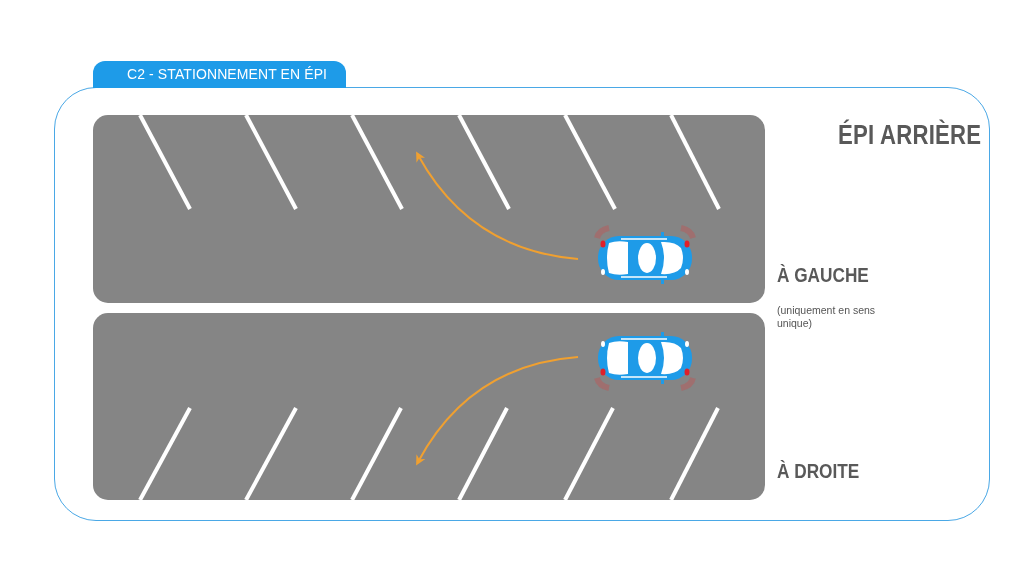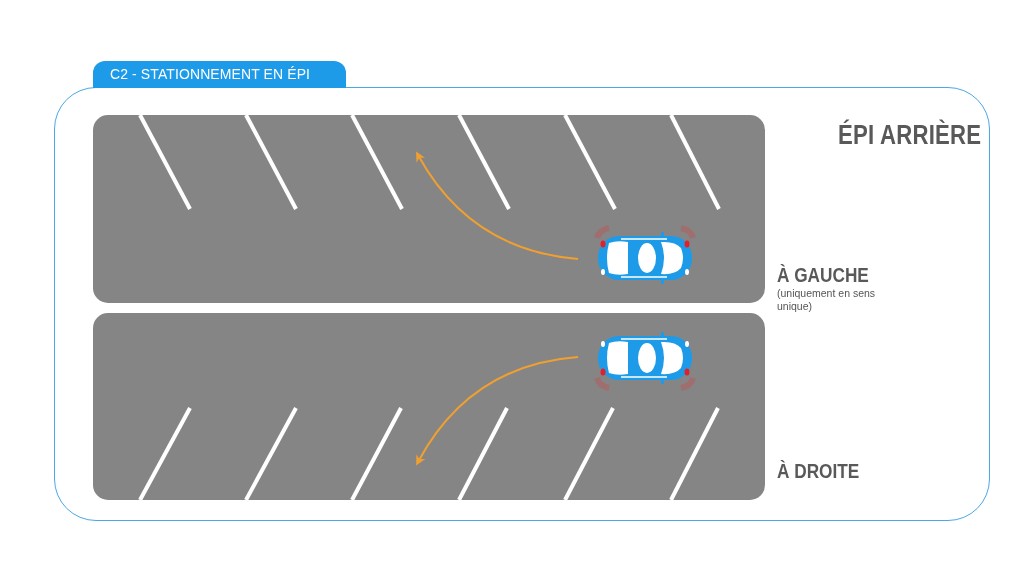--- a/index.html
+++ b/index.html
@@ -7,33 +7,33 @@
       width: 1033px; height: 581px; background: #ffffff; position: relative; overflow: hidden;
       font-family: "Liberation Sans", sans-serif;
     }
     .frame {
       position: absolute; left: 54px; top: 87px; width: 936px; height: 434px;
       border: 1px solid #4aa8e6; border-radius: 42px; box-sizing: border-box;
     }
     .tab {
       position: absolute; left: 93px; top: 61px; width: 253px; height: 27px;
       background: #1e9be8; border-radius: 12px 12px 0 0;
-      color: #ffffff; font-size: 14px; line-height: 27px; padding-left: 17px; box-sizing: border-box;
+      color: #ffffff; font-size: 14px; line-height: 27px; padding-left: 34px; box-sizing: border-box;
       letter-spacing: 0.1px;
     }
     svg.scene { position: absolute; left: 0; top: 0; }
     .label {
       position: absolute; color: #595959; font-family: "Liberation Sans", sans-serif;
       font-weight: bold; transform: scaleX(0.82); transform-origin: left top; white-space: nowrap;
     }
     .title { left: 838px; top: 120px; font-size: 27px; letter-spacing: 0.3px; }
     .lg { left: 777px; top: 263px; font-size: 21px; }
     .ld { left: 777px; top: 459px; font-size: 21px; }
     .sub {
-      position: absolute; left: 777px; top: 287px; width: 130px; font-size: 10.5px; line-height: 13px;
+      position: absolute; left: 777px; top: 304px; width: 130px; font-size: 10.5px; line-height: 13px;
       color: #555555; font-family: "Liberation Sans", sans-serif;
     }
   </style>
 </head>
 <body>
 
 <div class="frame"></div>
 <div class="tab">C2 - STATIONNEMENT EN ÉPI</div>
 
 <svg class="scene" width="1033" height="581" viewBox="0 0 1033 581">

